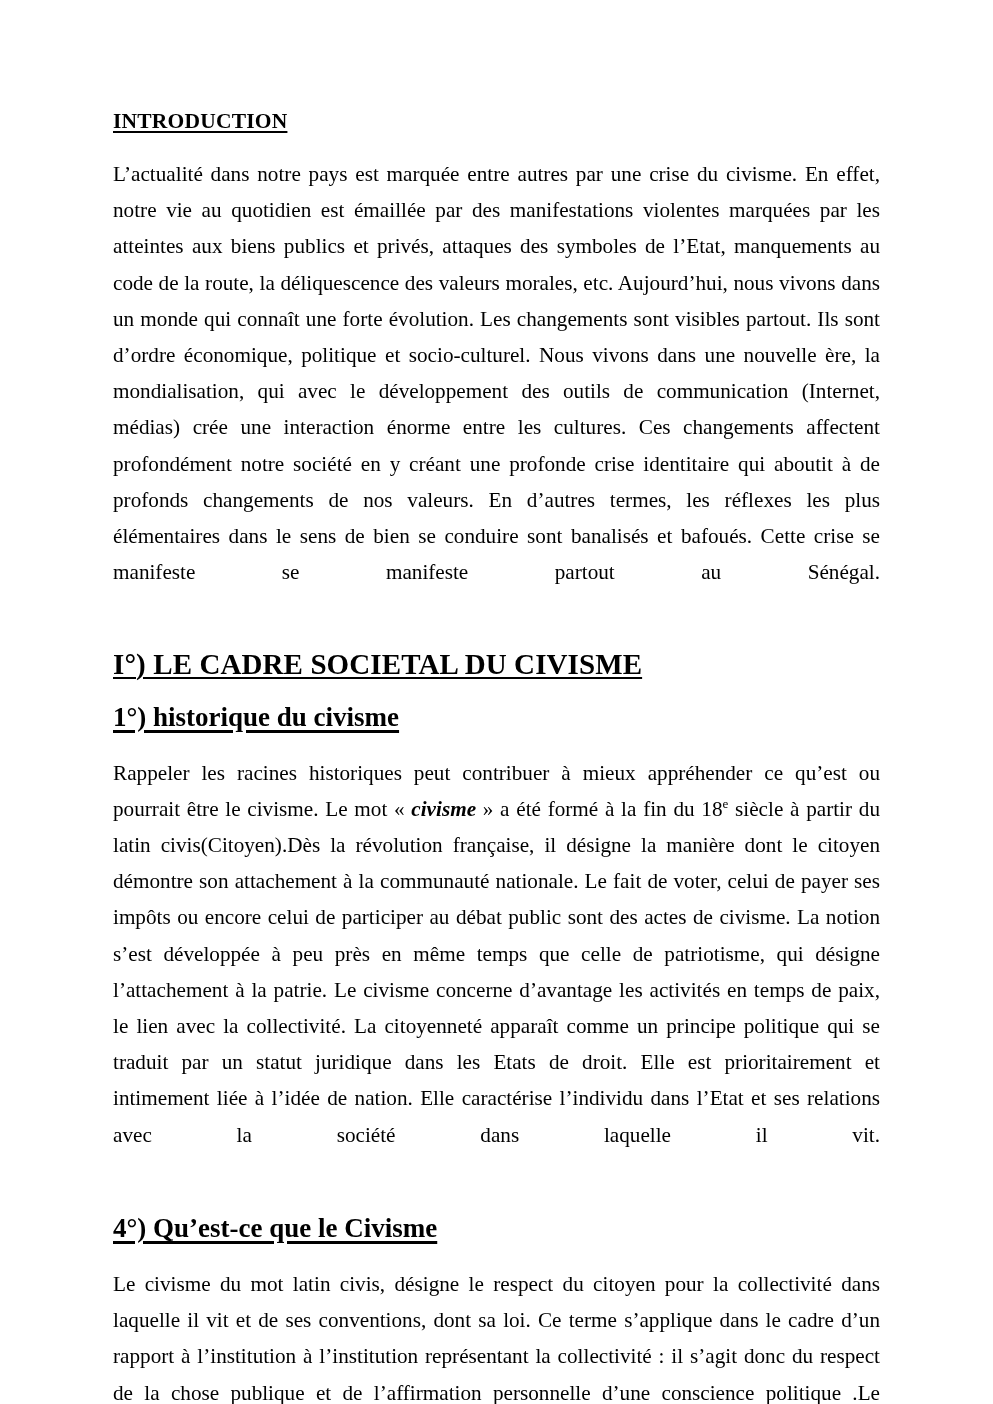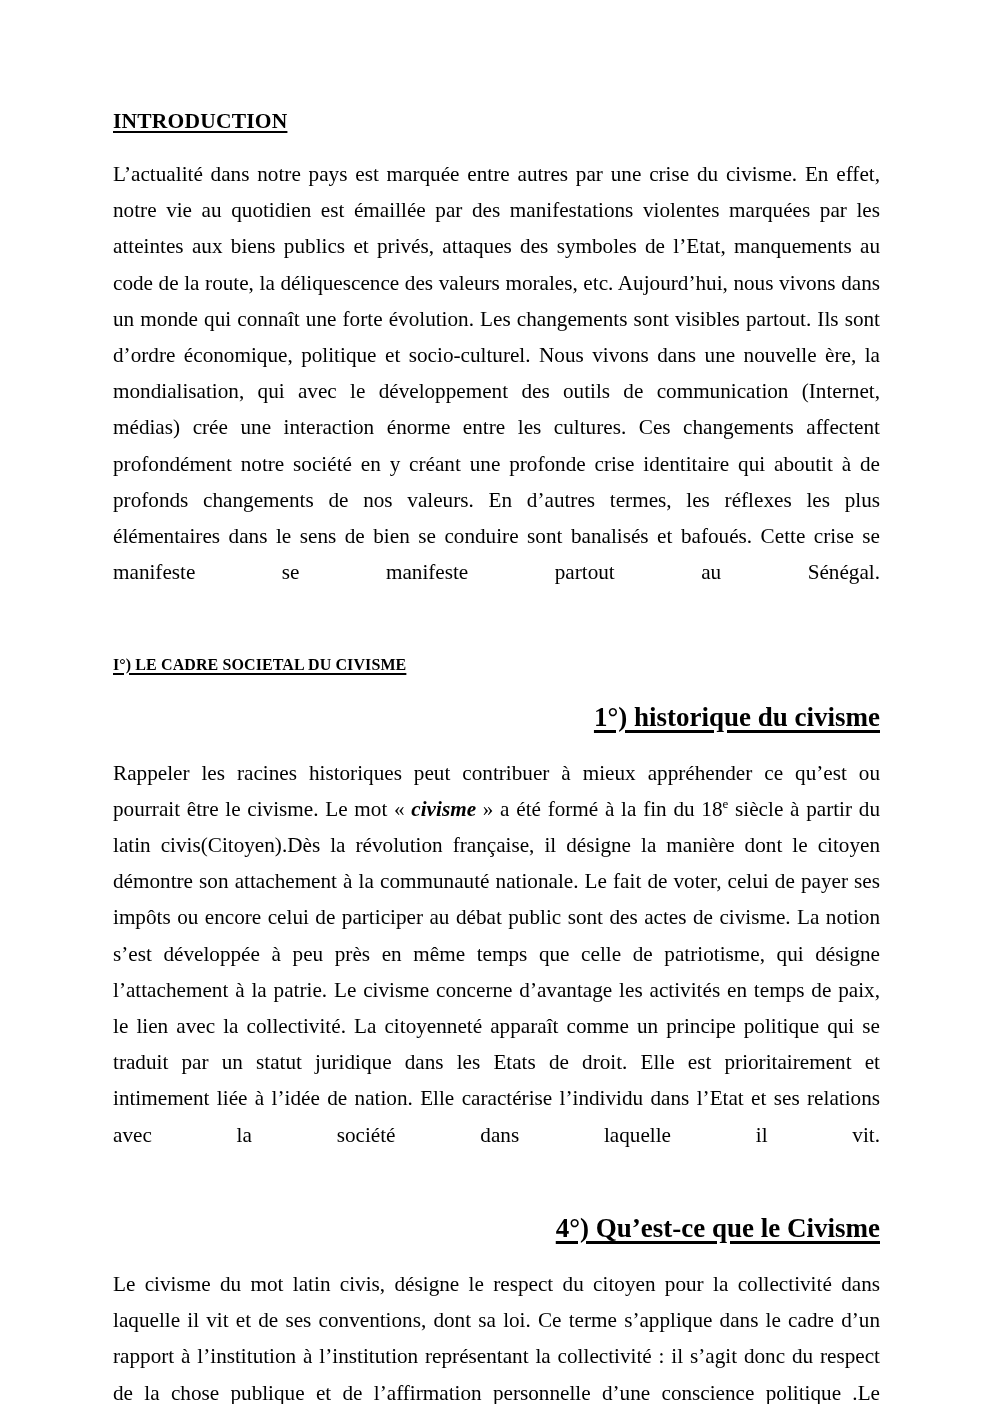--- a/index.html
+++ b/index.html
@@ -42,38 +42,37 @@
     margin: 0 0 22px 0;
     letter-spacing: 0.2px;
   }
   .h-intro .u {
     text-decoration: underline;
     text-underline-offset: 3px;
     text-decoration-thickness: 2px;
   }
 
   .h-sec {
-    font-size: 16px;
+    font-size: 29px;
     font-weight: bold;
     line-height: 27px;
     margin: 24px 0 0 0;
     letter-spacing: 0.1px;
   }
   .h-sec .u {
     text-decoration: underline;
     text-underline-offset: 3px;
     text-decoration-thickness: 2.2px;
   }
 
   .h-sub {
     font-size: 27px;
     font-weight: bold;
     line-height: 34px;
     margin: 22px 0 0 0;
-    text-align: right;
   }
   .h-sub .u {
     text-decoration: underline;
     text-underline-offset: 4px;
     text-decoration-thickness: 2.6px;
   }
 
   
   .para {
     font-size: 21.2px;

